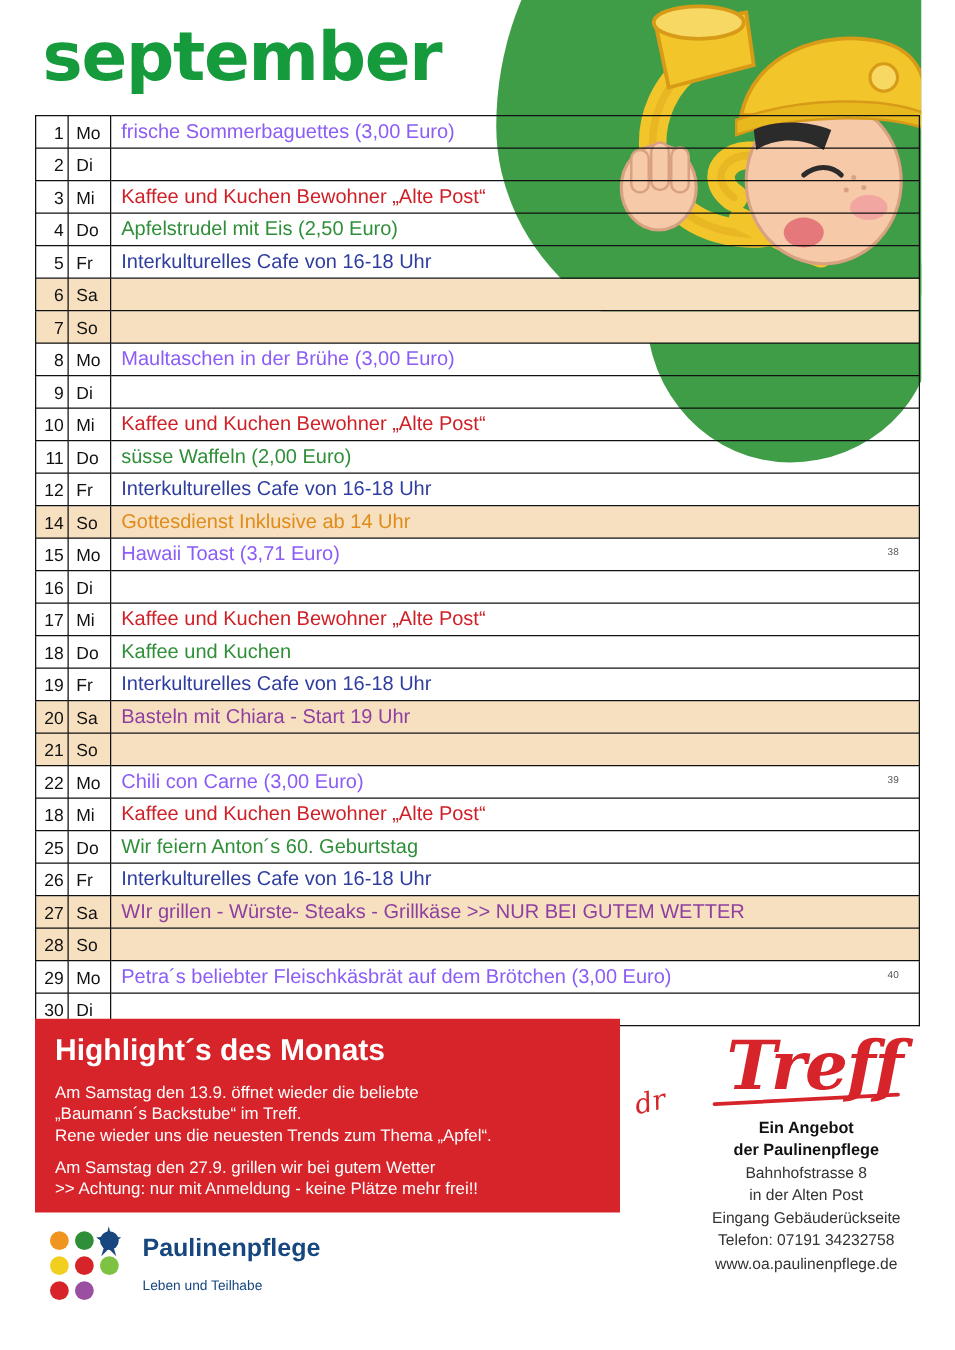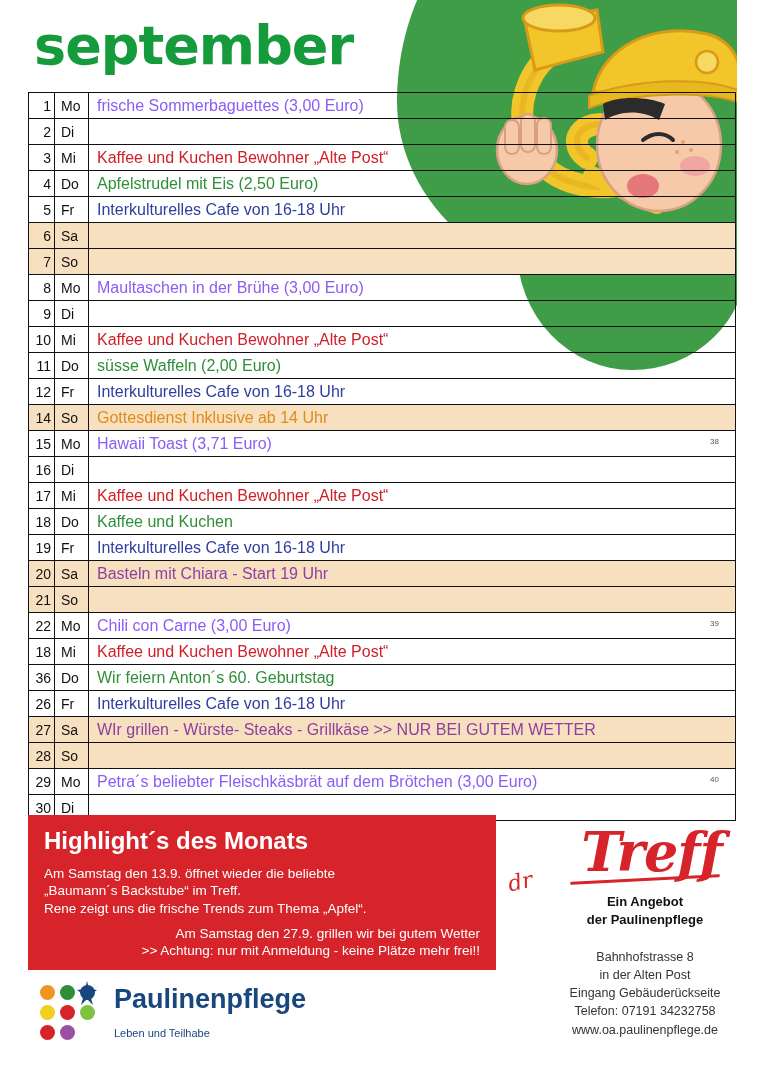--- a/index.html
+++ b/index.html
@@ -128,21 +128,21 @@
   .highlight h2 {
     margin: 0 0 10px 0;
     font-size: 24px;
     font-weight: bold;
   }
   .highlight p {
     margin: 0 0 8px 0;
     font-size: 13.5px;
     line-height: 1.28;
   }
-  .highlight p.last { margin-bottom: 18px; text-align: right; }
+  .highlight p.last { margin-bottom: 18px; }
 
   
   .brand {
     position: absolute;
     left: 540px; top: 820px;
     width: 210px;
     text-align: center;
     z-index: 6;
   }
   .brand .dr {
@@ -171,21 +171,21 @@
     background: #d6242a;
     border-radius: 2px;
     margin: -6px auto 12px auto;
     transform: rotate(-3deg);
   }
   .brand .sub {
     font-size: 13px;
     color: #111;
     font-weight: bold;
     line-height: 1.35;
-    margin-bottom: 20px;
+    margin-bottom: 1px;
     text-align: center;
   }
   .brand .addr {
     font-size: 12.5px;
     color: #333;
     line-height: 1.45;
   }
 
   
   .logo {
@@ -195,21 +195,21 @@
     display: flex;
     align-items: center;
   }
   .logo .dots {
     position: relative;
     width: 64px; height: 54px;
     margin-right: 10px;
   }
   .dot { position: absolute; width: 15px; height: 15px; border-radius: 50%; }
   .logo .name {
-    font-size: 27px;
+    font-size: 20px;
     color: #17477e;
     font-weight: bold;
     line-height: 1;
   }
   .logo .slogan {
     font-size: 11px;
     color: #17477e;
     margin-top: 14px;
   }
 </style>
@@ -413,21 +413,21 @@
           </td>
       </tr>
       <tr>
         <td class="num">18</td>
         <td class="day">Mi</td>
         <td class="ev">
             <div class="ev-wrap"><span class="c-red">Kaffee und Kuchen Bewohner „Alte Post“</span><span class="wknum"></span></div>
           </td>
       </tr>
       <tr>
-        <td class="num">36</td>
+        <td class="num">25</td>
         <td class="day">Do</td>
         <td class="ev">
             <div class="ev-wrap"><span class="c-green">Wir feiern Anton´s 60. Geburtstag</span><span class="wknum"></span></div>
           </td>
       </tr>
       <tr>
         <td class="num">26</td>
         <td class="day">Fr</td>
         <td class="ev">
             <div class="ev-wrap"><span class="c-blue">Interkulturelles Cafe von 16-18 Uhr</span><span class="wknum"></span></div>
@@ -462,21 +462,21 @@
           </td>
       </tr>
     </tbody>
   </table>
 
   <div class="highlight">
     <h2>Highlight´s des Monats</h2>
     <p>
       <span>Am Samstag den 13.9. öffnet wieder die beliebte</span><br>
       <span>„Baumann´s Backstube“ im Treff.</span><br>
-      <span>Rene zeigt uns die frische Trends zum Thema „Apfel“.</span>
+      <span>Rene wieder uns die neuesten Trends zum Thema „Apfel“.</span>
     </p>
     <p class="last">
       <span>Am Samstag den 27.9. grillen wir bei gutem Wetter</span><br>
       <span>&gt;&gt; Achtung: nur mit Anmeldung - keine Plätze mehr frei!!</span>
     </p>
   </div>
 
   <div class="brand">
     <div>
       <span class="dr">dr</span>

